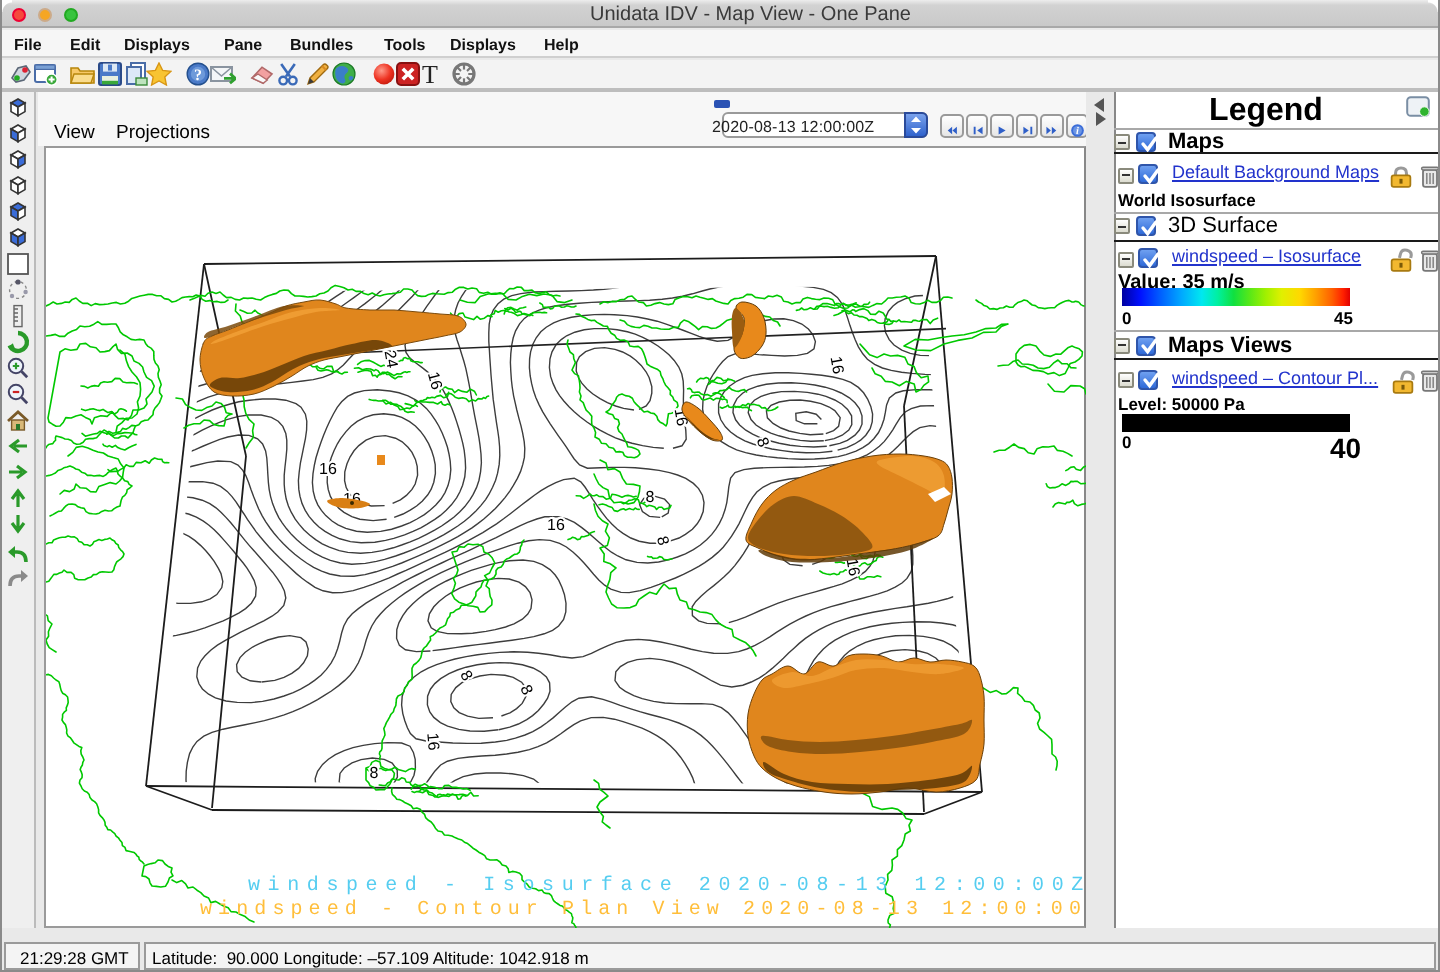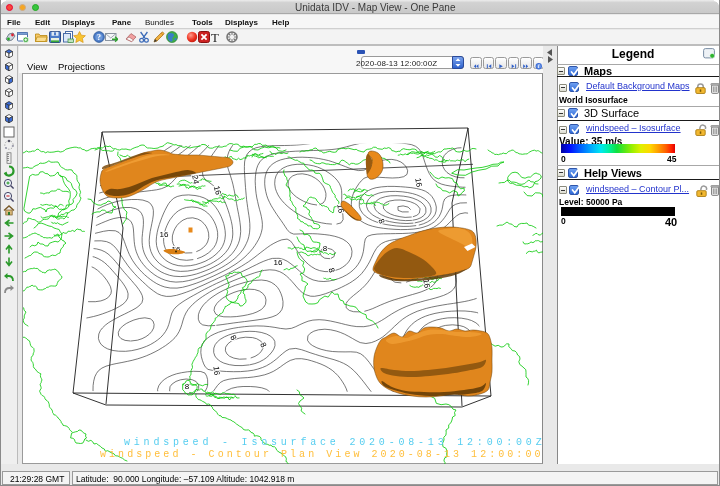--- a/index.html
+++ b/index.html
@@ -12,21 +12,21 @@
 <div style="position:absolute;left:6px;top:4px;width:7px;height:7px;border-radius:50%;background:#f6493c;border:0.5px solid #e03"></div>
 <div style="position:absolute;left:18.5px;top:4px;width:7px;height:7px;border-radius:50%;background:#f5a623;border:0.5px solid #ca8"></div>
 <div style="position:absolute;left:31.5px;top:4px;width:7px;height:7px;border-radius:50%;background:#38c43e;border:0.5px solid #2a2"></div>
 <div style="position:absolute;left:295px;top:1.5px;font-size:10px;color:#3a3a3a">Unidata IDV - Map View - One Pane</div>
 
 <div style="position:absolute;left:0;top:15px;width:720px;height:14px;background:#f6f6f6;border-bottom:1px solid #cfcfcf"></div>
 <span style="position:absolute;left:7px;top:18px;font-size:8px;font-weight:bold;color:#111">File</span>
 <span style="position:absolute;left:35px;top:18px;font-size:8px;font-weight:bold;color:#111">Edit</span>
 <span style="position:absolute;left:62px;top:18px;font-size:8px;font-weight:bold;color:#111">Displays</span>
 <span style="position:absolute;left:112px;top:18px;font-size:8px;font-weight:bold;color:#111">Pane</span>
-<span style="position:absolute;left:145px;top:18px;font-size:8px;font-weight:normal;color:#111">Bundles</span>
+<span style="position:absolute;left:145px;top:18px;font-size:8px;font-weight:bold;color:#111">Bundles</span>
 <span style="position:absolute;left:192px;top:18px;font-size:8px;font-weight:bold;color:#111">Tools</span>
 <span style="position:absolute;left:225px;top:18px;font-size:8px;font-weight:bold;color:#111">Displays</span>
 <span style="position:absolute;left:272px;top:18px;font-size:8px;font-weight:bold;color:#111">Help</span>
 
 <div style="position:absolute;left:0;top:30px;width:720px;height:15px;background:#f3f3f3;border-bottom:1px solid #bdbdbd"></div>
 <svg style="position:absolute;left:4px;top:31px" width="12" height="12" viewBox="0 0 12 12">
     <path d="M2,8 L5,3 L9,2 L11,5 L8,9 L4,10 Z" fill="#cfd6de" stroke="#5b6777" stroke-width="0.8"></path>
     <circle cx="8.5" cy="4" r="1.4" fill="#d23"></circle>
     <circle cx="4.5" cy="8" r="1.4" fill="#2a2"></circle>
   </svg>
@@ -443,21 +443,21 @@
     </g>
   </svg>
 
 <div style="position:absolute;left:543px;top:45px;width:14px;height:419px;background:#e9e9e9"></div>
 <svg style="position:absolute;left:545px;top:48px" width="10" height="16" viewBox="0 0 10 16">
     <path d="M7,1 L2,4.5 L7,8 Z" fill="#555"></path>
     <path d="M3,8 L8,11.5 L3,15 Z" fill="#555"></path>
   </svg>
 
 <div style="position:absolute;left:557px;top:46px;width:163px;height:418px;background:#fff;border-left:1px solid #888"></div>
-<div style="position:absolute;left:557px;top:47px;width:152px;text-align:center;font-size:12px;font-weight:bold;color:#000">Legend</div>
+<div style="position:absolute;left:557px;top:47px;width:152px;text-align:center;font-size:16px;font-weight:bold;color:#000">Legend</div>
 <svg style="position:absolute;left:703px;top:47.5px" width="12" height="11" viewBox="0 0 12 11">
     <rect x="0.6" y="0.6" width="10.8" height="9.3" rx="1.8" fill="#eef2f6" stroke="#7a8ea4" stroke-width="1"></rect>
     <circle cx="9.2" cy="7.8" r="2.4" fill="#2fb42f" stroke="#fff" stroke-width="0.5"></circle>
   </svg>
 <div style="position:absolute;left:557px;top:64px;width:163px;border-top:1px solid #a8a8a8"></div>
 <div style="position:absolute;left:557px;top:67px;width:8px;height:8px;border:1px solid #8a8a7c;background:linear-gradient(#fefefe,#dcdcd0);border-radius:1px"></div>
 <div style="position:absolute;left:559px;top:70.5px;width:4px;height:1px;background:#333"></div>
 <div style="position:absolute;left:568px;top:66px;width:10px;height:10px;border-radius:2px;background:linear-gradient(#6fa0f0,#2f6ad8);border:1px solid #2f55aa"></div>
 <svg style="position:absolute;left:567.5px;top:64.5px" width="13" height="13" viewBox="0 0 13 13">
     <path d="M3.5,7 L5.8,9.8 L10,4" fill="none" stroke="#fff" stroke-width="1.7" stroke-linecap="round"></path>
@@ -512,21 +512,21 @@
 <div style="position:absolute;left:561px;top:144px;width:114px;height:9px;background:linear-gradient(90deg,#0000a0 0%,#0010ff 8%,#0060ff 17%,#00a8ff 26%,#00e8f0 35%,#00f0a0 42%,#10e040 49%,#58e818 56%,#a0f000 63%,#e0f000 70%,#ffd800 78%,#ffa000 85%,#ff6000 92%,#ff2000 97%,#e00000 100%)"></div>
 <div style="position:absolute;left:561px;top:154px;font-size:8.5px;font-weight:bold">0</div>
 <div style="position:absolute;left:667px;top:154px;font-size:8.5px;font-weight:bold">45</div>
 <div style="position:absolute;left:557px;top:164.5px;width:163px;border-top:1px solid #a8a8a8"></div>
 <div style="position:absolute;left:557px;top:168.5px;width:8px;height:8px;border:1px solid #8a8a7c;background:linear-gradient(#fefefe,#dcdcd0);border-radius:1px"></div>
 <div style="position:absolute;left:559px;top:172.0px;width:4px;height:1px;background:#333"></div>
 <div style="position:absolute;left:568px;top:167.5px;width:10px;height:10px;border-radius:2px;background:linear-gradient(#6fa0f0,#2f6ad8);border:1px solid #2f55aa"></div>
 <svg style="position:absolute;left:567.5px;top:166.0px" width="13" height="13" viewBox="0 0 13 13">
     <path d="M3.5,7 L5.8,9.8 L10,4" fill="none" stroke="#fff" stroke-width="1.7" stroke-linecap="round"></path>
   </svg>
-<div style="position:absolute;left:584px;top:166.5px;font-size:11px;font-weight:bold;color:#000">Help Views</div>
+<div style="position:absolute;left:584px;top:166.5px;font-size:11px;font-weight:bold;color:#000">Maps Views</div>
 <div style="position:absolute;left:557px;top:179px;width:163px;border-top:1.4px solid #1a1a1a"></div>
 <div style="position:absolute;left:559px;top:186.0px;width:8px;height:8px;border:1px solid #8a8a7c;background:linear-gradient(#fefefe,#dcdcd0);border-radius:1px"></div>
 <div style="position:absolute;left:561px;top:189.5px;width:4px;height:1px;background:#333"></div>
 <div style="position:absolute;left:569px;top:184.5px;width:10px;height:10px;border-radius:2px;background:linear-gradient(#6fa0f0,#2f6ad8);border:1px solid #2f55aa"></div>
 <svg style="position:absolute;left:568.5px;top:183.0px" width="13" height="13" viewBox="0 0 13 13">
     <path d="M3.5,7 L5.8,9.8 L10,4" fill="none" stroke="#fff" stroke-width="1.7" stroke-linecap="round"></path>
   </svg>
 <a style="position:absolute;left:586px;top:183.5px;font-size:9px;color:#2233cc;text-decoration:underline;white-space:nowrap">windspeed – Contour Pl...</a>
 <svg style="position:absolute;left:694.5px;top:184.5px" width="13" height="12" viewBox="0 0 11 11">
     <path d="M3,6 V4.2 Q3,1.8 5.5,1.8 Q8,1.8 8,4.2 V4.8" fill="none" stroke="#9a9a9a" stroke-width="1.4" transform="translate(2.2,-0.8) rotate(14 5.5 4)"></path>
@@ -534,21 +534,21 @@
     <rect x="4.8" y="6.8" width="1.4" height="2.2" fill="#7a5a08"></rect>
   </svg>
 <svg style="position:absolute;left:710px;top:184.0px" width="10" height="12" viewBox="0 0 10 12">
     <rect x="1.5" y="2.8" width="7" height="8.6" rx="1.2" fill="#e8e8e8" stroke="#777" stroke-width="0.9"></rect>
     <rect x="0.8" y="1.6" width="8.4" height="1.4" rx="0.7" fill="#ccc" stroke="#777" stroke-width="0.7"></rect>
     <path d="M3.4,4.5 V10 M5,4.5 V10 M6.6,4.5 V10" stroke="#888" stroke-width="0.8"></path>
   </svg>
 <div style="position:absolute;left:559px;top:196.5px;font-size:8.5px;font-weight:bold;color:#000">Level: 50000 Pa</div>
 <div style="position:absolute;left:561px;top:207px;width:114px;height:9.3px;background:#000"></div>
 <div style="position:absolute;left:561px;top:215.8px;font-size:8.5px;font-weight:bold">0</div>
-<div style="position:absolute;left:665px;top:215.8px;font-size:11px;font-weight:bold">40</div>
+<div style="position:absolute;left:665px;top:215.8px;font-size:14px;font-weight:bold">40</div>
 
 <div style="position:absolute;left:0;top:45px;width:720px;height:1px;background:#bdbdbd"></div>
 
 <div style="position:absolute;left:0;top:0;width:1px;height:486px;background:#8a8a8a"></div>
 <div style="position:absolute;left:719px;top:0;width:1px;height:486px;background:#8a8a8a"></div>
 <div style="position:absolute;left:0;top:485px;width:720px;height:1px;background:#8a8a8a"></div>
 
 <div style="position:absolute;left:2px;top:471px;width:68px;height:14px;background:#f4f4f4;border:1px solid #9a9a9a"></div>
 <div style="position:absolute;left:10px;top:474px;font-size:8.5px;color:#000">21:29:28 GMT</div>
 <div style="position:absolute;left:72px;top:471px;width:646px;height:14px;background:#f4f4f4;border:1px solid #9a9a9a"></div>

